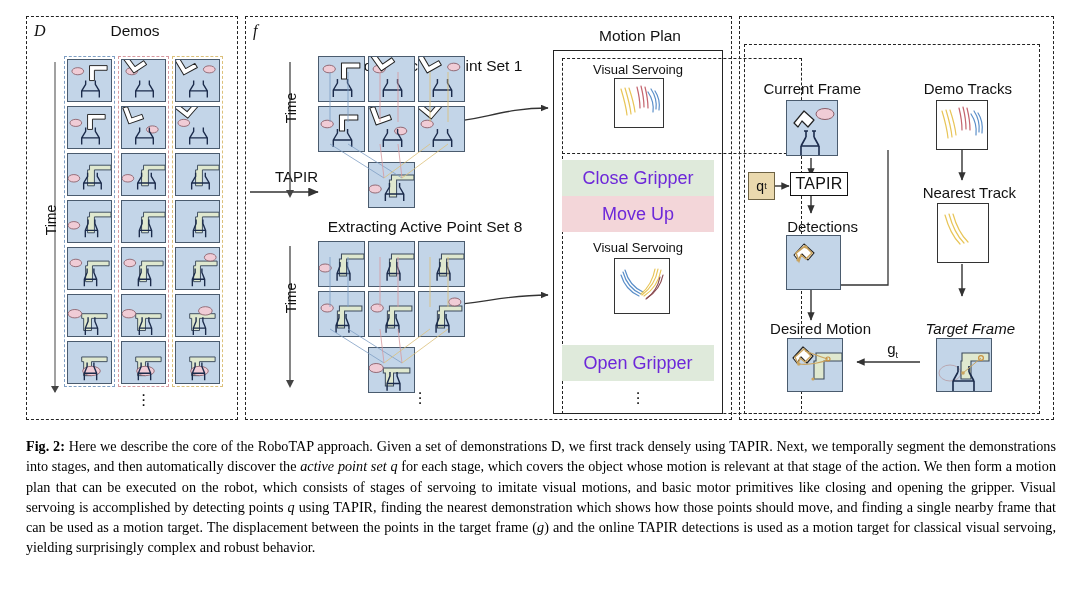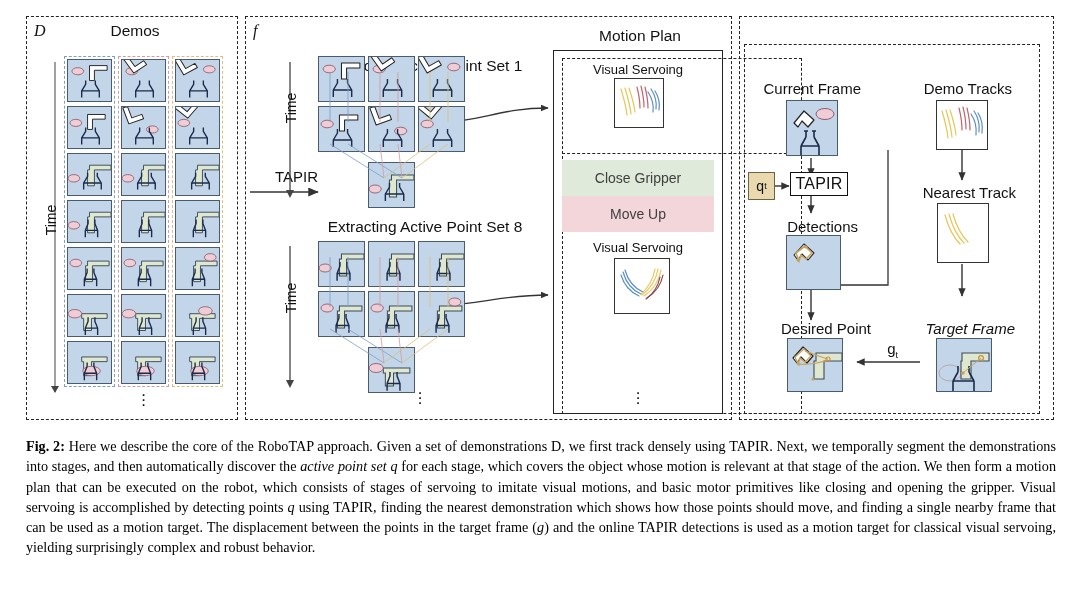--- a/index.html
+++ b/index.html
@@ -90,21 +90,21 @@
     border: 1.6px solid #222;
     background: #fff;
   }
   .mp-dashed {
     position: absolute;
     border: 1.5px dashed #222;
   }
   .mp-band {
     position: absolute;
     display: flex; align-items: center; justify-content: center;
-    font-size: 14px; color: #404040;
+    font-size: 18px; color: #6d28d9;
   }
   .band-green { background: #dfeadb; }
   .band-pink  { background: #f3d6d9; }
   .mp-sub {
     position: absolute;
     font-size: 13px; color: #111; text-align: center; white-space: nowrap;
   }
 
   
   .lbl {
@@ -233,20 +233,23 @@
 
   <div class="mp-band band-green" style="left:562px; top:160px; width:152px; height:36px;">
     <span>Close Gripper</span>
   </div>
   <div class="mp-band band-pink" style="left:562px; top:196px; width:152px; height:36px;">
     <span>Move Up</span>
   </div>
 
   <div class="mp-sub" style="left:562px; top:240px; width:152px;">Visual Servoing</div>
 
+  <div class="mp-band band-green" style="left:562px; top:345px; width:152px; height:36px;">
+    <span>Open Gripper</span>
+  </div>
 
   <div class="vdots" style="left:562px; top:390px; width:152px;">
     <span>·</span>
         <span>·</span>
         <span>·</span>
   </div>
 
   <div class="frame white" style="left:614px; top:78px; width:50px; height:50px;">
     <svg width="50" height="50" viewBox="0 0 50 50">
       <g fill="none" stroke-width="1.2" stroke-linecap="round">
@@ -346,21 +349,21 @@
   <div class="frame white" style="left:937px; top:203px; width:52px; height:60px;">
     <svg width="52" height="60" viewBox="0 0 52 60">
       <g fill="none" stroke="#e8c558" stroke-width="1.2" stroke-linecap="round">
         <path d="M7,11 C10,22 14,32 22,40"></path>
         <path d="M11,10 C14,21 18,31 26,39"></path>
         <path d="M15,10 C18,21 22,30 30,38"></path>
       </g>
     </svg>
   </div>
 
-  <div class="lbl lbl-big" style="left:757px; top:320px; width:114px;">Desired Point</div>
+  <div class="lbl lbl-big" style="left:757px; top:320px; width:114px;">Desired Motion</div>
   <div class="frame" style="left:787px; top:338px; width:56px; height:54px;">
     <svg width="56" height="54" viewBox="0 0 56 54">
       <path d="M28,14 L54,14 L54,22 L36,22 L36,40 L26,40 L26,22 L28,22 z" fill="#dfe8cf" stroke="#3c4a5c" stroke-width="1.1"></path>
       <path d="M5,19 L15,8 L25,17 L19,24 L13,18 L9,24 z" fill="#ffffff" stroke="#222" stroke-width="1.2" stroke-linejoin="round"></path>
       <path d="M7,18 L16,10 L23,17 L17,23 L12,19 L10,25 z" fill="none" stroke="#c9a35e" stroke-width="1.4"></path>
       <path d="M11,25 C20,26 28,25 40,21" stroke="#c9a35e" stroke-width="1.2" fill="none"></path>
       <path d="M17,12 C26,15 32,18 40,20" stroke="#c9a35e" stroke-width="1.2" fill="none"></path>
       <circle cx="40" cy="20" r="2" fill="none" stroke="#c9903e" stroke-width="1.1"></circle>
       <circle cx="25" cy="40" r="1.6" fill="#c9a35e"></circle>
       <circle cx="11" cy="25" r="1.6" fill="#c9a35e"></circle>

